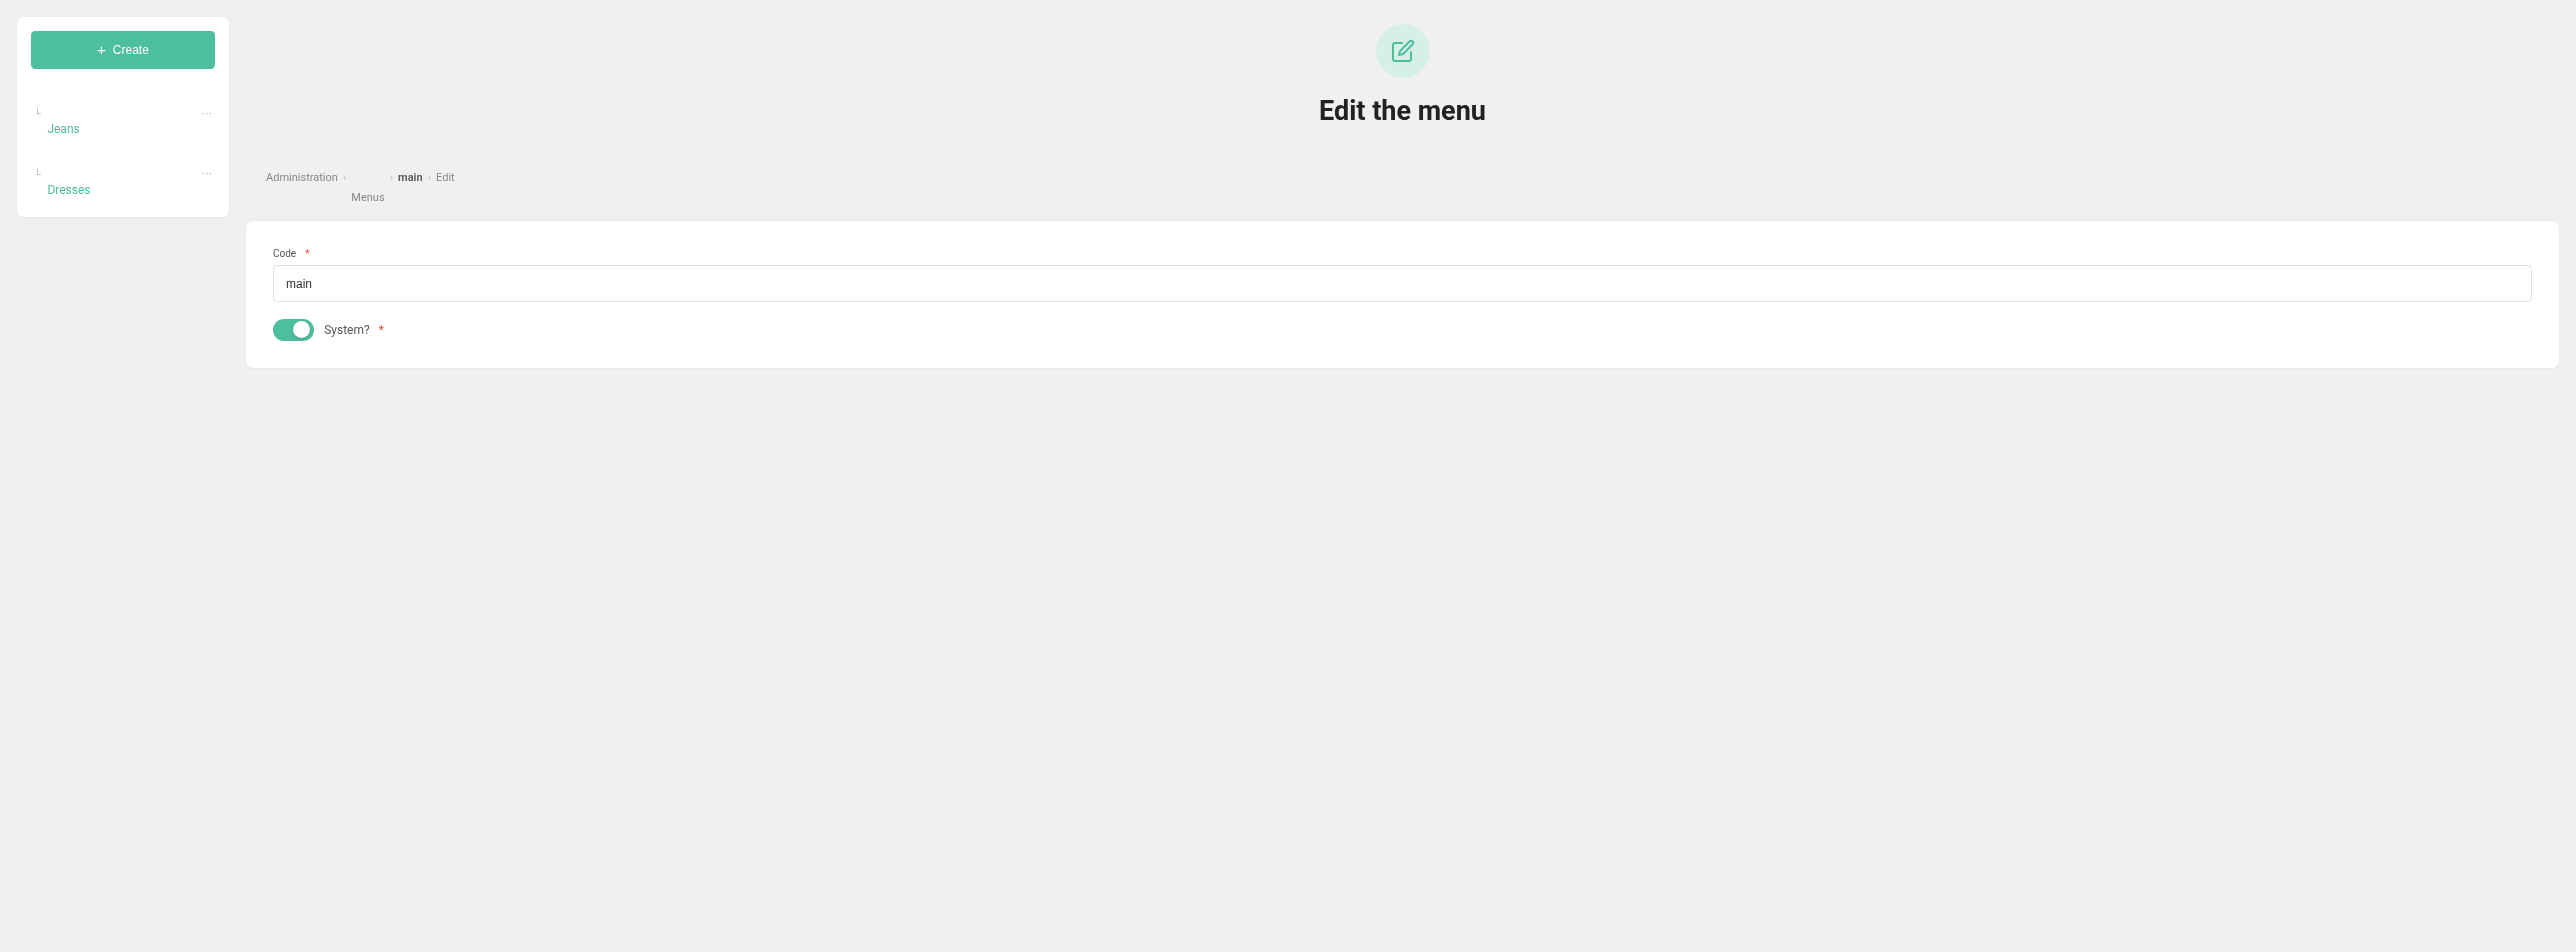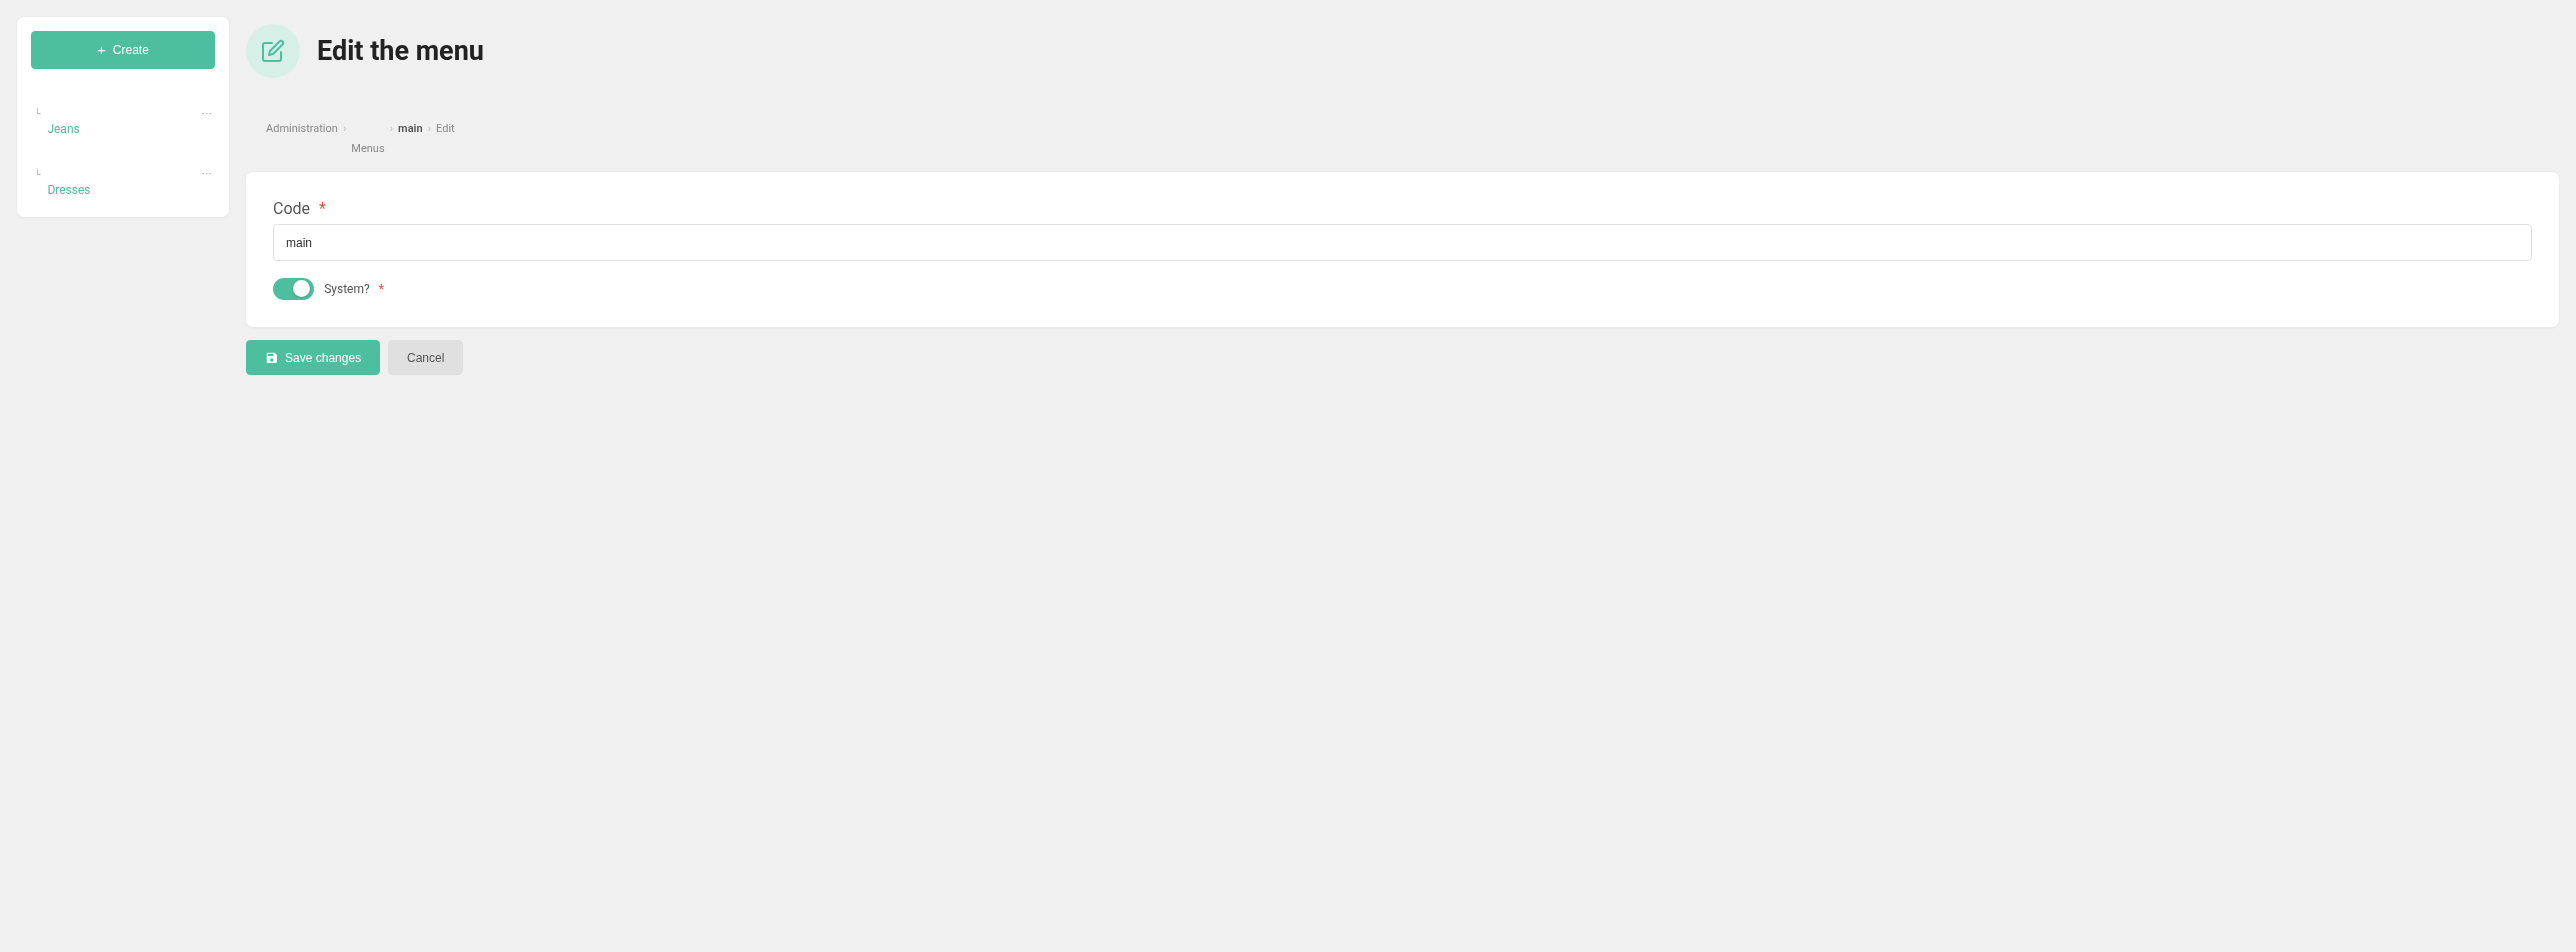--- a/index.html
+++ b/index.html
@@ -69,20 +69,21 @@
       flex: 1;
       display: flex;
       flex-direction: column;
       gap: 13.6px;
     }
     .page-header {
       display: flex;
       align-items: center;
       gap: 17px;
       padding: 6.8px 0;
+      flex-direction: column;
     }
     .page-icon-circle {
       width: 54px;
       height: 54px;
       background: #d6f0e8;
       border-radius: 50%;
       display: flex;
       align-items: center;
       justify-content: center;
       flex-shrink: 0;
@@ -115,21 +116,21 @@
     .form-card {
       background: #fff;
       border-radius: 6.8px;
       padding: 27px;
       box-shadow: 0 0.8px 2.5px rgba(0,0,0,0.05);
     }
     .form-group {
       margin-bottom: 17px;
     }
     .form-label {
-      font-size: 16px;
+      font-size: 10px;
       color: #555;
       margin-bottom: 6.8px;
       display: flex;
       align-items: center;
       gap: 9px;
       text-align: right;
     }
     .required-star {
       color: #e74c3c;
     }
@@ -279,26 +280,15 @@
             <span class="toggle-thumb"></span>
           </span>
         </label>
         <span class="toggle-label">
           <span>System?</span>
           <span class="required-star">*</span>
         </span>
       </div>
     </div>
 
-    <div class="action-buttons">
-      <button class="btn-save">
-        <svg width="13.6" height="13.6" viewBox="0 0 24 24" fill="currentColor">
-          <path d="M17 3H5a2 2 0 0 0-2 2v14a2 2 0 0 0 2 2h14a2 2 0 0 0 2-2V7l-4-4zm-5 16a3 3 0 1 1 0-6 3 3 0 0 1 0 6zm3-10H5V5h10v4z"></path>
-        </svg>
-        <span>Save changes</span>
-      </button>
-      <button class="btn-cancel">
-        <span>Cancel</span>
-      </button>
-    </div>
   </main>
 </div>
 
 
 </body></html>

